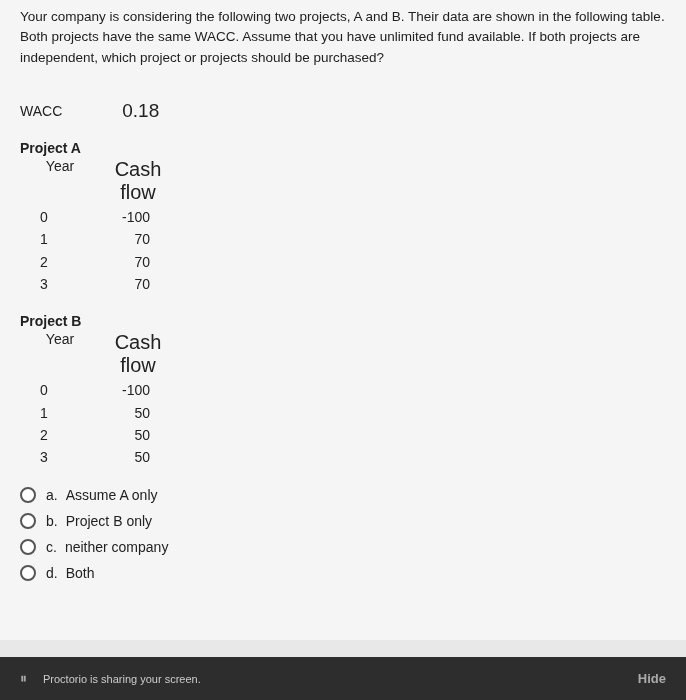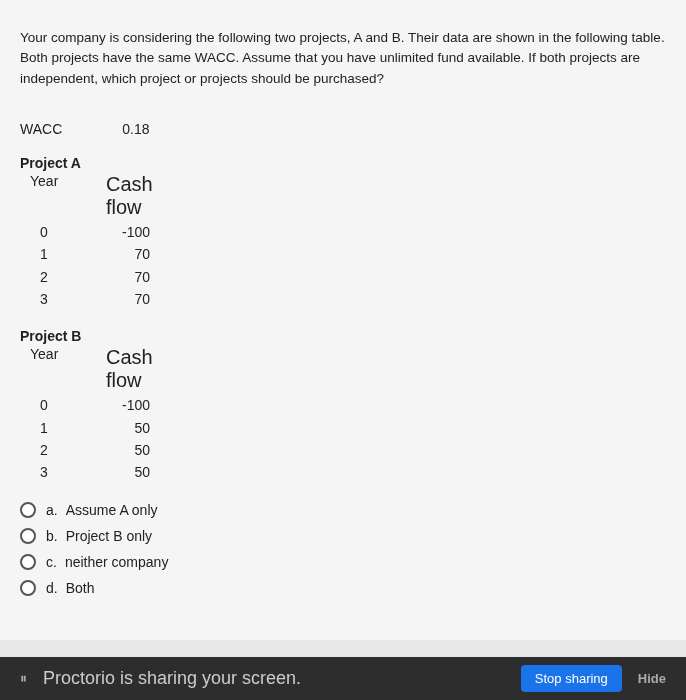--- a/index.html
+++ b/index.html
@@ -7,21 +7,21 @@
       font-family: Arial, sans-serif;
       font-size: 14px;
       background: #e8e8e8;
       width: 686px;
       height: 700px;
       overflow: hidden;
       position: relative;
     }
     .main-content {
       background: #f5f5f5;
-      padding: 28px 20px;
+      padding: 7px 20px;
       width: 686px;
       min-height: 640px;
     }
     .intro-text {
       font-size: 13.5px;
       line-height: 1.5;
       color: #222;
       margin-bottom: 16px;
     }
     .wacc-row {
@@ -30,39 +30,40 @@
       margin-bottom: 18px;
       gap: 60px;
       margin-top: 32px;
     }
     .wacc-label {
       font-size: 14px;
       font-weight: normal;
       color: #222;
     }
     .wacc-value {
-      font-size: 14px;
+      font-size: 19px;
       color: #222;
     }
     .project-section {
       margin-bottom: 18px;
     }
     .project-title {
       font-size: 14px;
       font-weight: bold;
       color: #222;
       margin-bottom: 2px;
     }
     .project-table {
       margin-left: 10px;
     }
     .table-header-row {
       display: flex;
-      gap: 16px;
+      gap: 8px;
       margin-bottom: 2px;
+      text-align: center;
     }
     .col-year {
       width: 60px;
       font-size: 14px;
       color: #222;
     }
     .col-cashflow {
       width: 80px;
       font-size: 20px;
       color: #222;
@@ -125,21 +126,21 @@
       width: 686px;
       height: 43px;
       background: #2d2d2d;
       display: flex;
       align-items: center;
       padding: 0 20px;
       gap: 16px;
     }
     .proctorio-text {
       color: #ccc;
-      font-size: 18px;
+      font-size: 11px;
       flex: 1;
     }
     .stop-sharing-btn {
       background: #1a73e8;
       color: white;
       border: none;
       border-radius: 4px;
       padding: 6px 14px;
       font-size: 13px;
       cursor: pointer;
@@ -242,15 +243,14 @@
       <span class="option-letter">d.</span>
       <span class="option-text">Both</span>
     </li>
   </ul>
 
 </div>
 
 <div class="bottom-bar">
   <span class="pause-icon">⏸</span>
   <span class="proctorio-text">Proctorio is sharing your screen.</span>
-  <button class="stop-sharing-btn">Stop sharing</button>
   <a class="hide-link">Hide</a>
 </div>
 
 </body></html>

